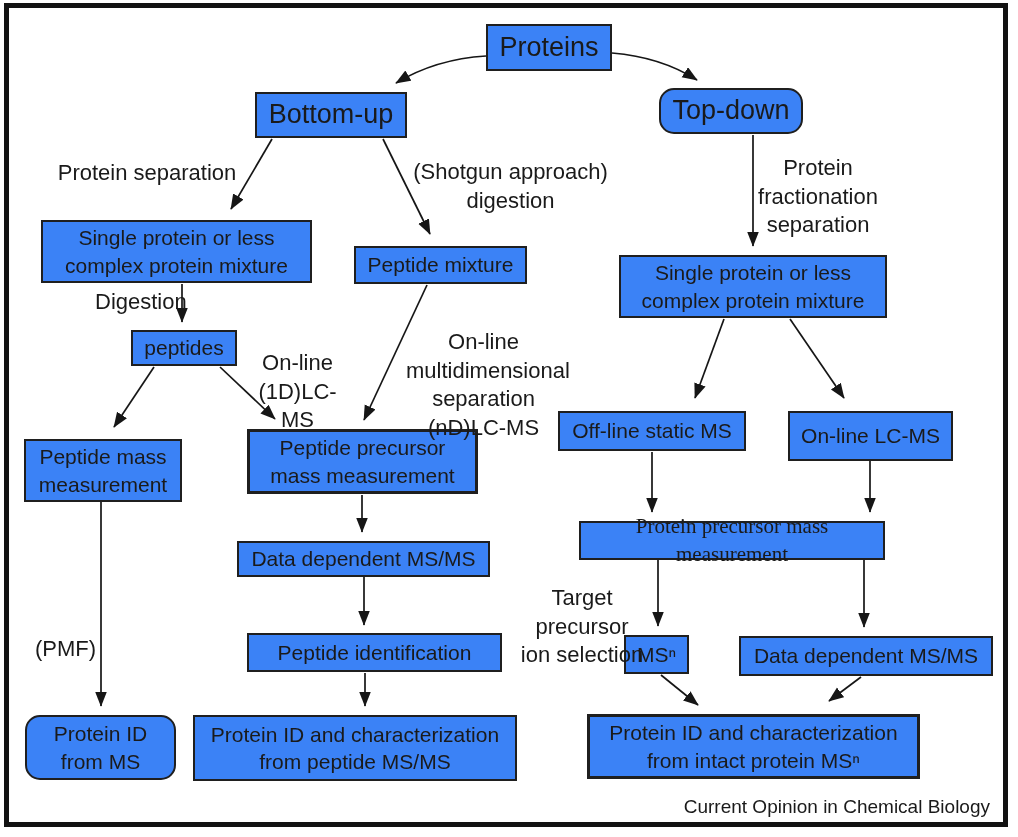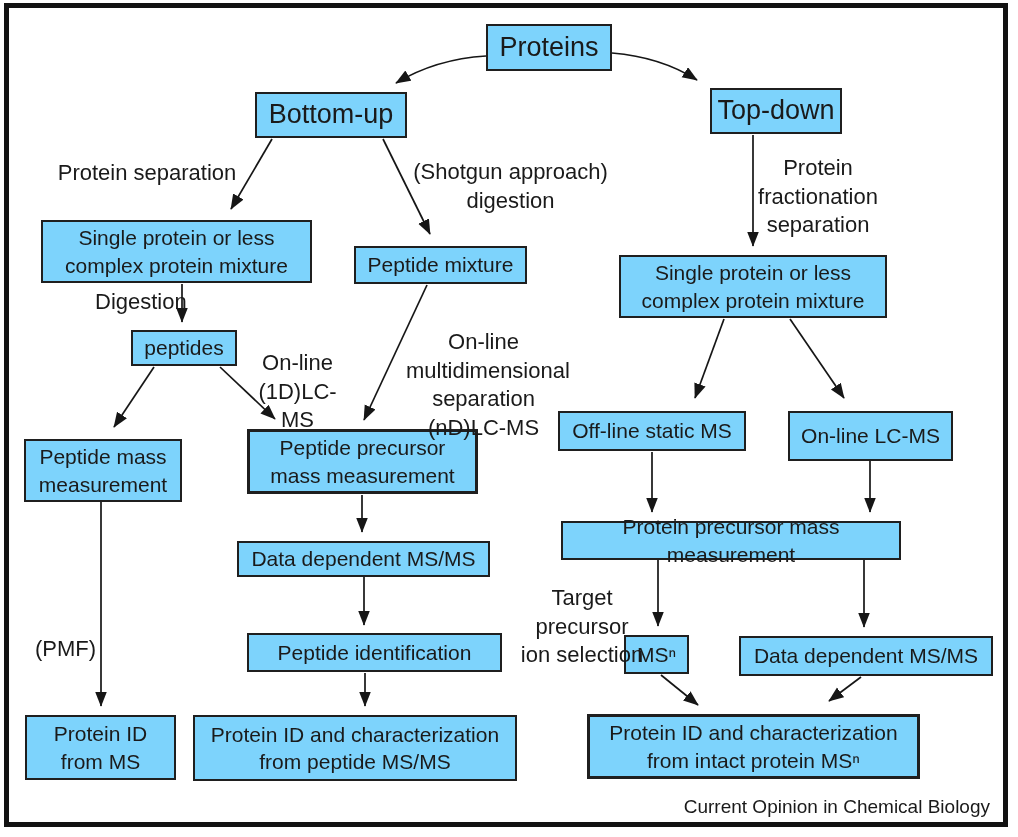--- a/index.html
+++ b/index.html
@@ -7,47 +7,47 @@
     position:relative; width:1018px; height:837px; background:#fff;
     font-family:"Liberation Sans","DejaVu Sans",sans-serif; color:#1a1a1a;
     overflow:hidden;
   }
   #frame {
     position:absolute; left:4px; top:3px; width:1004px; height:824px;
     border:5px solid #121212; box-sizing:border-box; pointer-events:none;
   }
   #arrows { position:absolute; left:0; top:0; width:1018px; height:837px; }
   .box {
-    position:absolute; box-sizing:border-box; background:#7dd3fc;
+    position:absolute; box-sizing:border-box; background:#3b82f6;
     border:2px solid #1f1f1f; display:flex; align-items:center; justify-content:center;
     text-align:center; font-size:21px; line-height:1.3; white-space:pre-line;
     padding:1px 0;
   }
   .box-lg { font-size:27px; }
   .lbl {
     position:absolute; font-size:22px; line-height:1.3; white-space:pre-line;
   }
   .lbl.center { text-align:center; }
   
   #proteins          { left:486px; top:24px;  width:126px; height:47px; }
   #bottom-up         { left:255px; top:92px;  width:152px; height:46px; }
-  #top-down          { left:710px; top:88px;  width:132px; height:46px; }
+  #top-down          { left:659px; top:88px;  width:144px; height:46px;border-radius:15px; }
   #single-left       { left:41px;  top:220px; width:271px; height:63px; }
   #peptide-mixture   { left:354px; top:246px; width:173px; height:38px;text-align:center; }
   #peptides          { left:131px; top:330px; width:106px; height:36px; }
   #peptide-mass      { left:24px;  top:439px; width:158px; height:63px; }
   #peptide-precursor { left:247px; top:429px; width:231px; height:65px; border-width:3px; }
   #data-dep-left     { left:237px; top:541px; width:253px; height:36px; }
   #peptide-id        { left:247px; top:633px; width:255px; height:39px; }
-  #protein-id-ms     { left:25px;  top:715px; width:151px; height:65px; }
+  #protein-id-ms     { left:25px;  top:715px; width:151px; height:65px;border-radius:15px; }
   #protein-id-pep    { left:193px; top:715px; width:324px; height:66px; }
   #single-right      { left:619px; top:255px; width:268px; height:63px; }
   #offline-ms        { left:558px; top:411px; width:188px; height:40px; }
   #online-lcms       { left:788px; top:411px; width:165px; height:50px; }
-  #protein-precursor { left:561px; top:521px; width:340px; height:39px; }
+  #protein-precursor { left:579px; top:521px; width:306px; height:39px;font-family:Liberation Serif, serif; }
   #msn               { left:624px; top:635px; width:65px;  height:39px; }
   #data-dep-right    { left:739px; top:636px; width:254px; height:40px; }
   #protein-id-intact { left:587px; top:714px; width:333px; height:65px; border-width:3px; }
   
   #lbl-protein-separation { left:52px;  top:159px; width:190px; }
   #lbl-shotgun            { left:413px; top:158px; width:195px; }
   #lbl-digestion          { left:95px;  top:288px; white-space:nowrap; }
   #lbl-online-1d          { left:245px; top:349px; width:105px; }
   #lbl-online-nd          { left:406px; top:328px; width:155px; }
   #lbl-protein-fract      { left:752px; top:154px; width:132px; }

